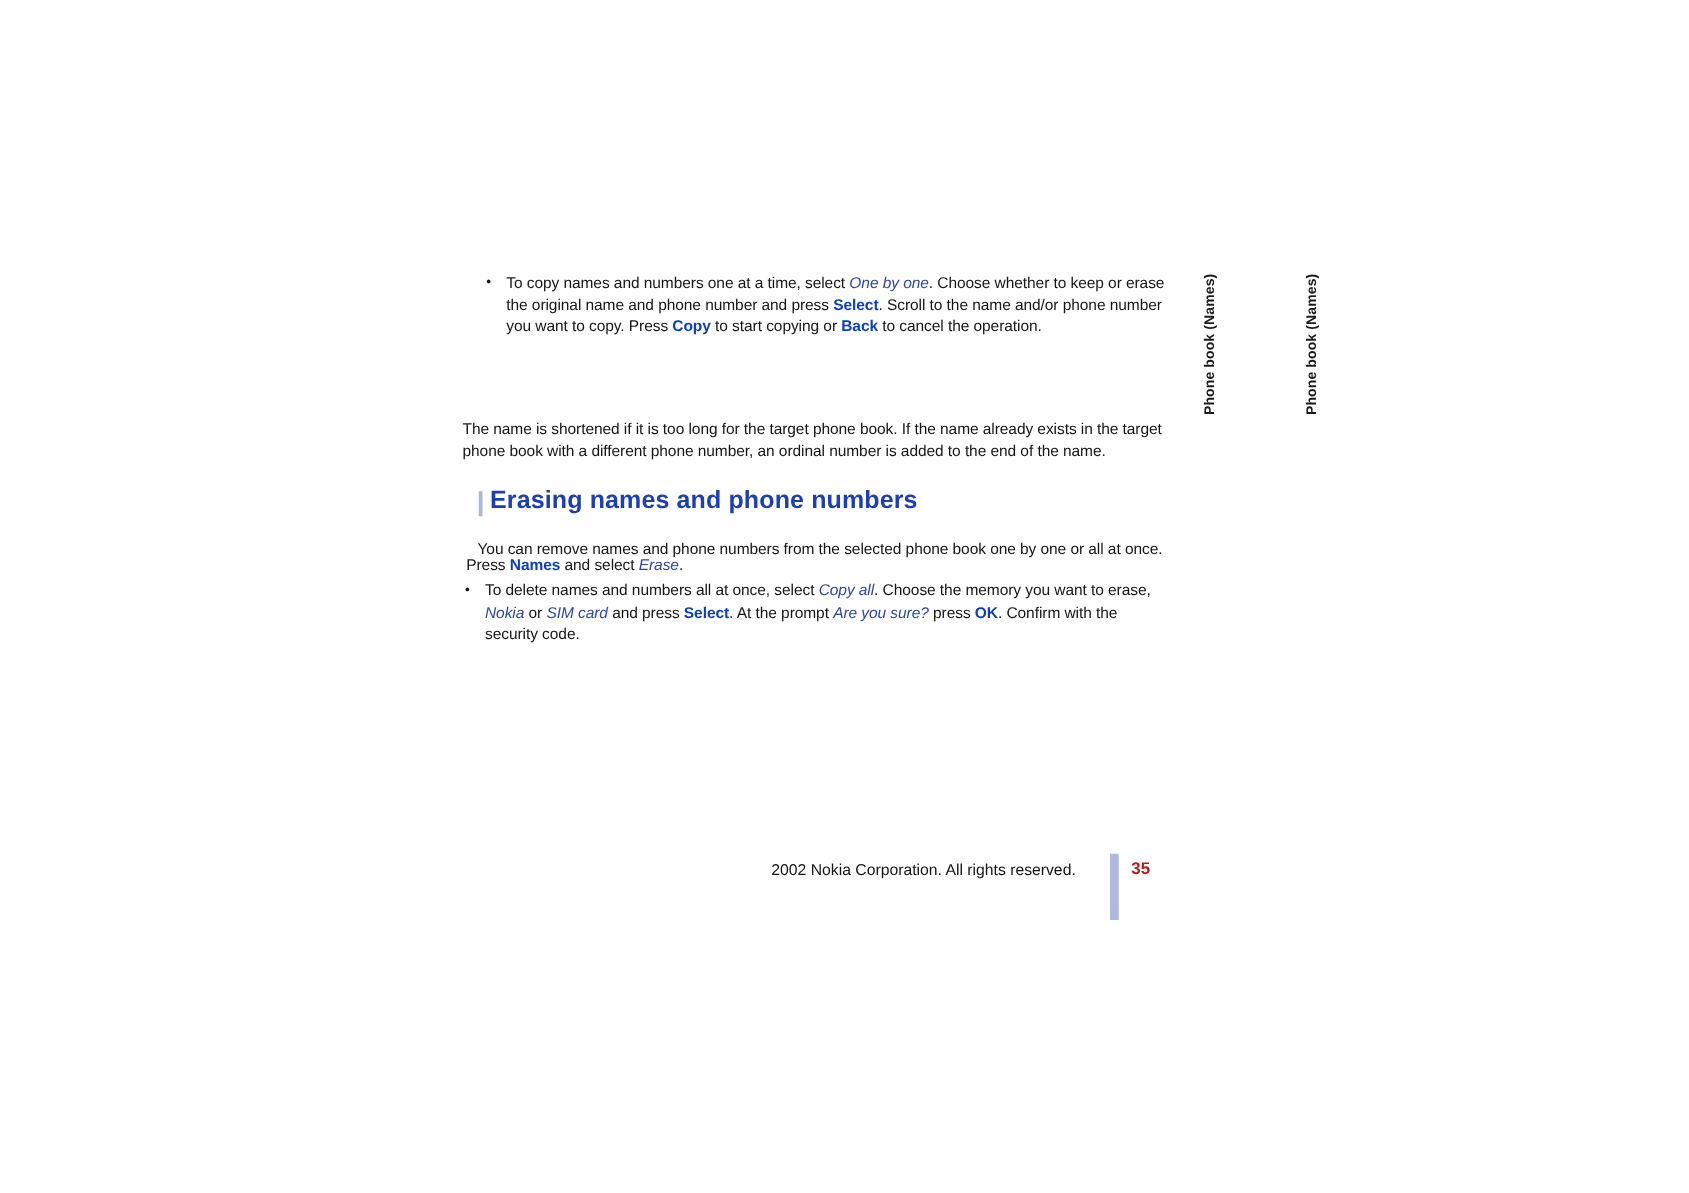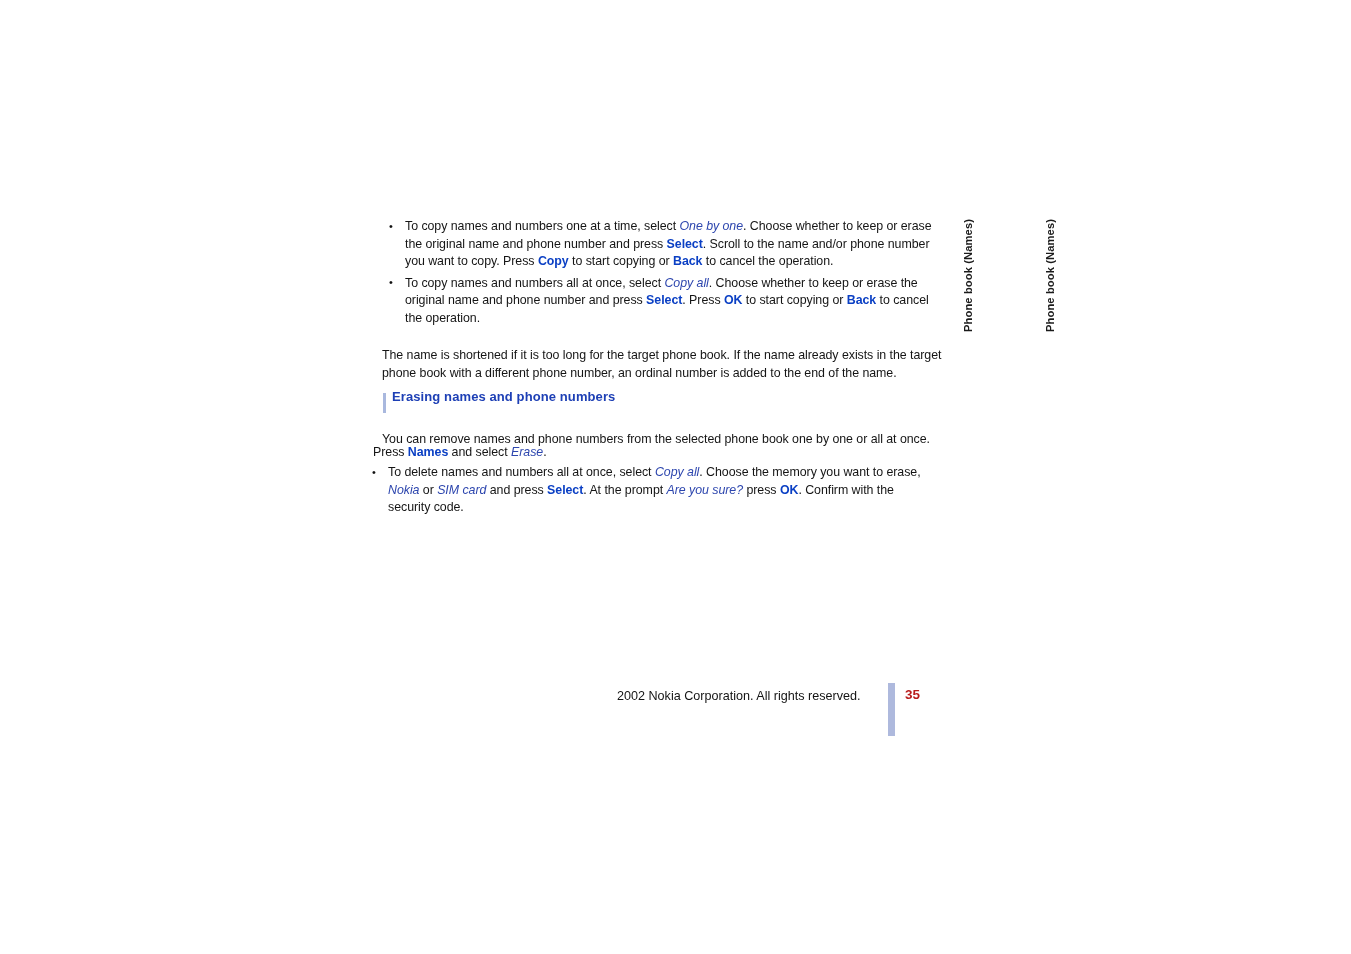--- a/index.html
+++ b/index.html
@@ -74,21 +74,21 @@
     left: 370px;
     top: 335px;
     width: 568px;
   }
 
   
   #heading-erasing {
     position: absolute;
     left: 392px;
     top: 389px;
-    font-size: 13px;
+    font-size: 20px;
     font-weight: bold;
     color: #1d3fb5;
     letter-spacing: 0.1px;
     white-space: nowrap;
   }
   #heading-marker {
     position: absolute;
     left: 383px;
     top: 393px;
     width: 3px;
@@ -164,24 +164,23 @@
     top: 332px;
   }
 </style>
 </head>
 <body>
 
 <div class="page">
 
   <ul class="bullet-list body-text" id="list-copy">
     <li class="bullet-item">To copy names and numbers one at a time, select <span class="menu">One by one</span>. Choose whether to keep or erase the original name and phone number and press <span class="cmd">Select</span>. Scroll to the name and/or phone number you want to copy. Press <span class="cmd">Copy</span> to start copying or <span class="cmd">Back</span> to cancel the operation.</li>
-    <li class="bullet-item">To copy names and numbers all at once, select <span class="menu">Copy all</span>. Choose whether to keep or erase the original name and phone number and press <span class="cmd">Select</span>. Press <span class="cmd">OK</span> to start copying or <span class="cmd">Back</span> to cancel the operation.</li>
   </ul>
 
-  <p class="body-text" id="para-shorten" style="margin:12px">The name is shortened if it is too long for the target phone book. If the name already exists in the target phone book with a different phone number, an ordinal number is added to the end of the name.</p>
+  <p class="body-text" id="para-shorten" style="margin:0">The name is shortened if it is too long for the target phone book. If the name already exists in the target phone book with a different phone number, an ordinal number is added to the end of the name.</p>
 
   <div id="heading-marker"></div>
   <h2 id="heading-erasing" style="margin:0">Erasing names and phone numbers</h2>
 
   <p class="body-text" id="para-remove" style="margin:12px">You can remove names and phone numbers from the selected phone book one by one or all at once.</p>
 
   <p class="body-text" id="para-press-names" style="margin:3px">Press <span class="cmd">Names</span> and select <span class="menu">Erase</span>.</p>
 
   <ul class="bullet-list body-text" id="list-erase">
     <li class="bullet-item">To delete names and numbers all at once, select <span class="menu">Copy all</span>. Choose the memory you want to erase, <span class="menu">Nokia</span> or <span class="menu">SIM card</span> and press <span class="cmd">Select</span>. At the prompt <span class="menu">Are you sure?</span> press <span class="cmd">OK</span>. Confirm with the security code.</li>

